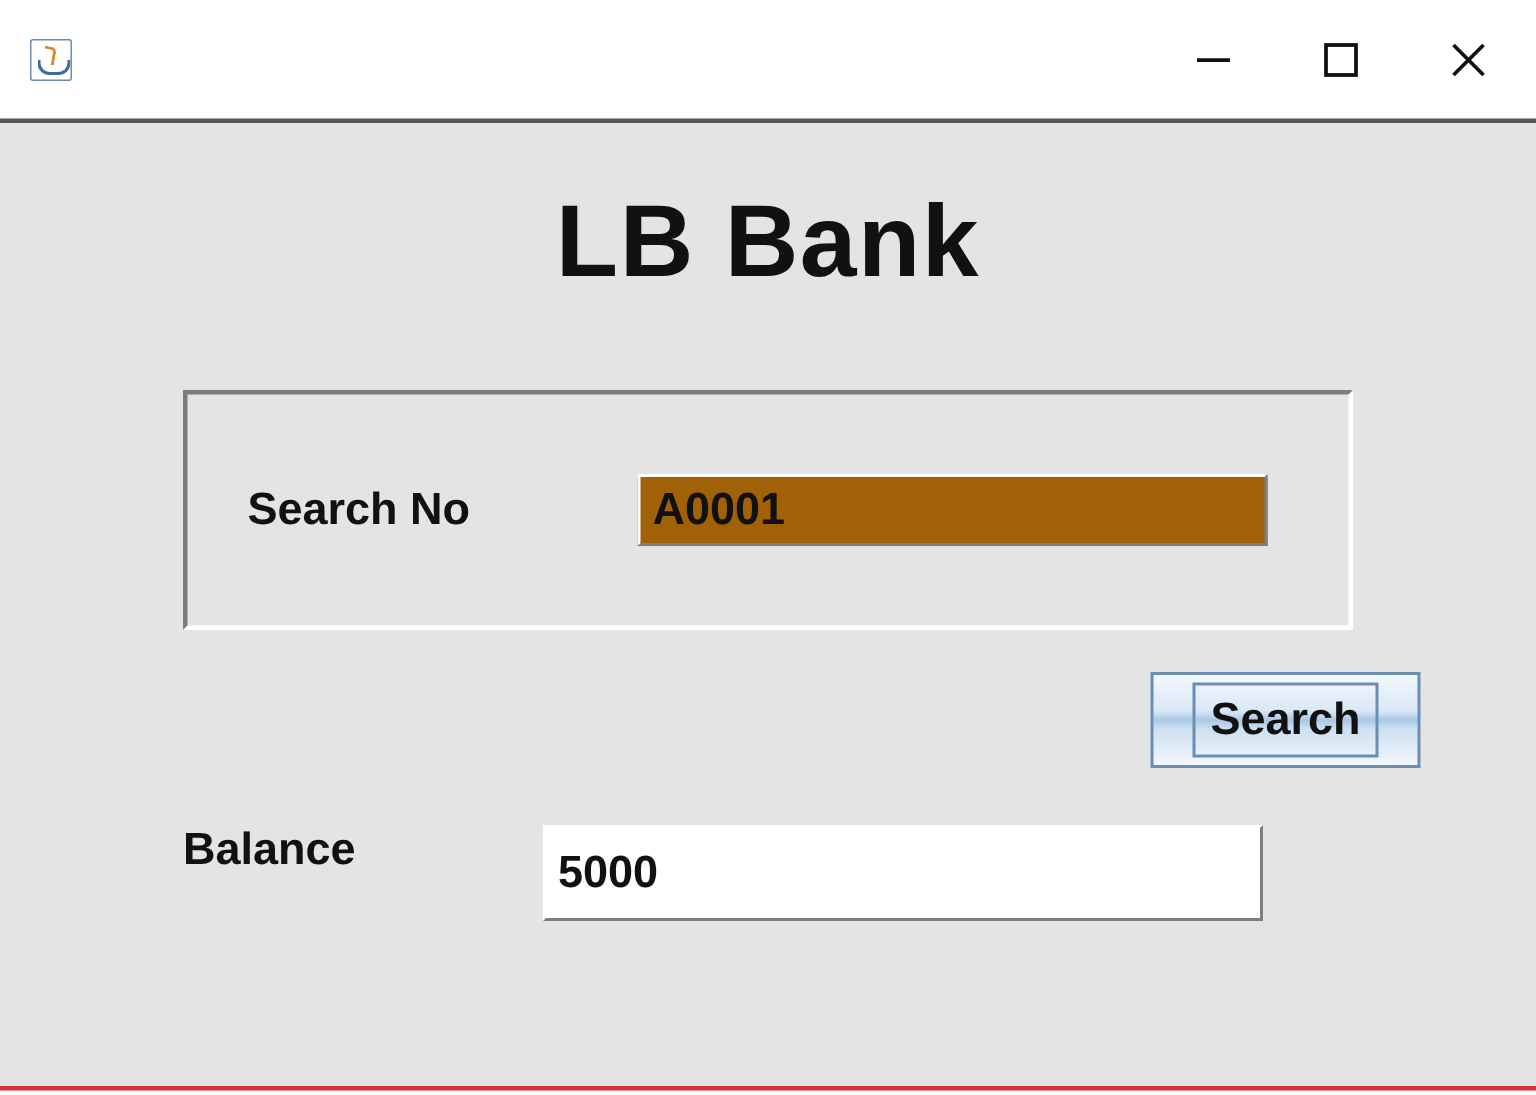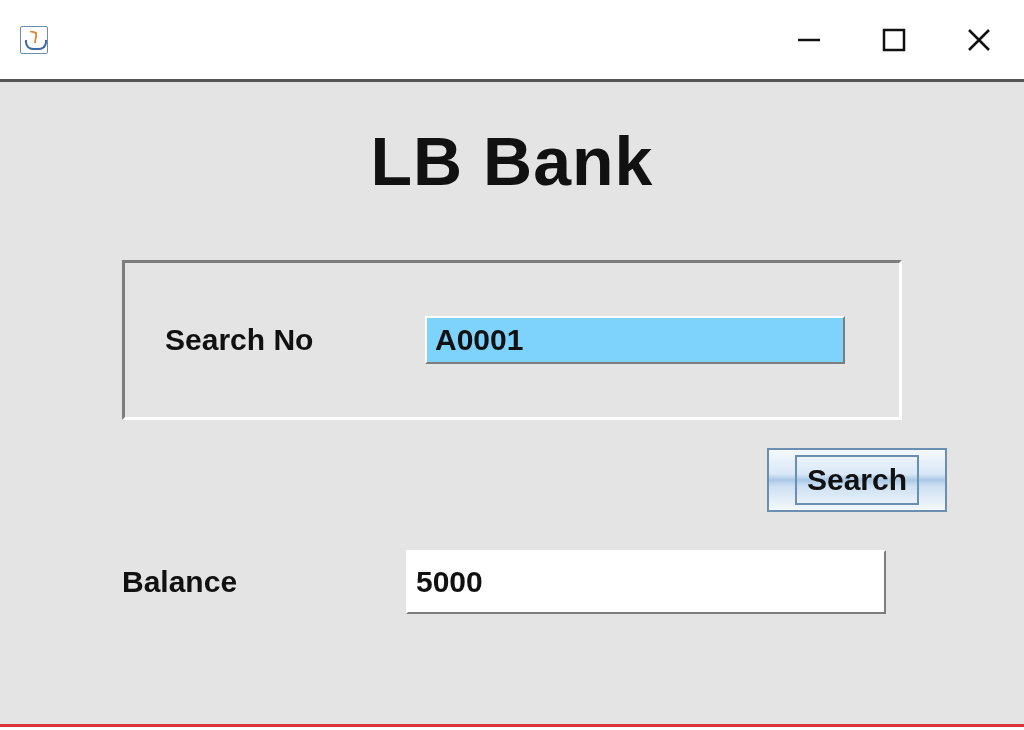--- a/index.html
+++ b/index.html
@@ -114,21 +114,21 @@
     .text-input {
       height: 48px;
       width: 420px;
       font-size: 30px;
       font-weight: 900;
       padding: 2px 8px;
       border-top: 2px solid #ffffff;
       border-left: 2px solid #ffffff;
       border-right: 2px solid #7d7d7d;
       border-bottom: 2px solid #7d7d7d;
-      background: #7dd3fc;
+      background: #a16207;
       font-family: Tahoma, Arial, sans-serif;
       color: #111111;
     }
     .search-row {
       display: flex;
       justify-content: flex-end;
       width: 870px;
       margin: 28px auto 0 auto;
     }
     .search-button {
@@ -150,25 +150,23 @@
       left: 26px;
       right: 26px;
       bottom: 5px;
       border: 2px solid #6b8fb3;
       display: flex;
       align-items: center;
       justify-content: center;
     }
     .balance-row {
       display: flex;
-      align-items: center;
       width: 820px;
       margin: 38px auto 0 auto;
       padding-left: 20px;
-      gap: 44px;
     }
     .balance-input {
       height: 64px;
       width: 480px;
       font-size: 30px;
       font-weight: 900;
       padding: 2px 8px;
       border-top: 2px solid #ffffff;
       border-left: 2px solid #ffffff;
       border-right: 2px solid #7d7d7d;

